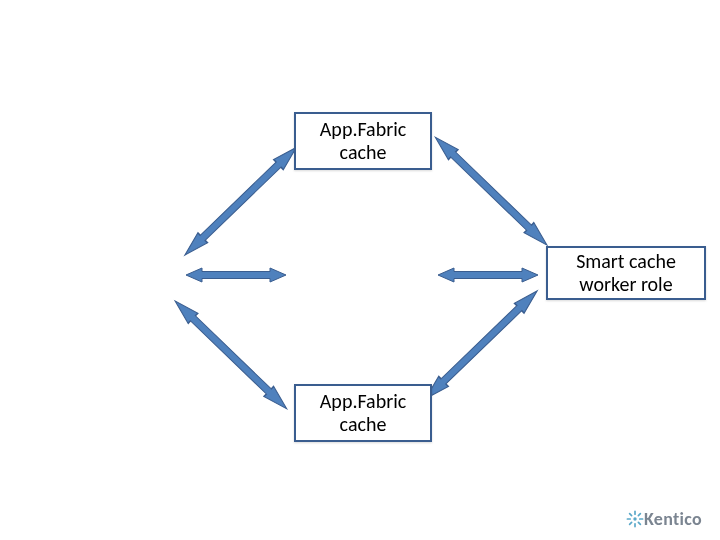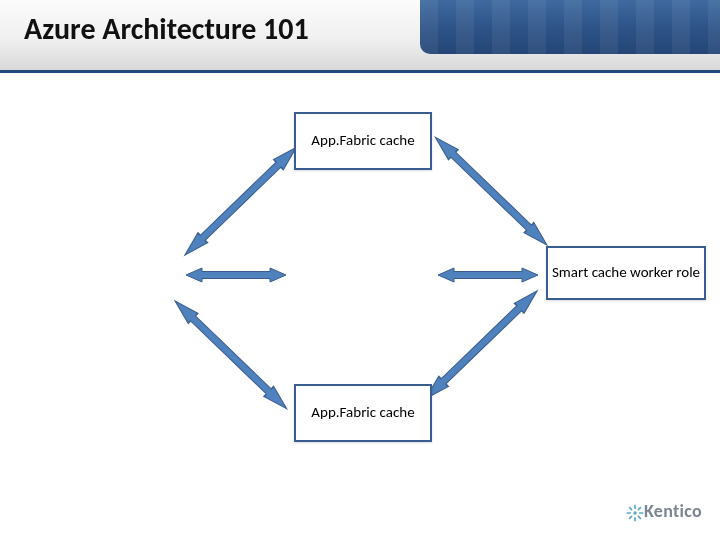--- a/index.html
+++ b/index.html
@@ -7,42 +7,38 @@
   .title-bar{position:absolute;left:0;top:0;width:720px;height:70px;
     background:linear-gradient(to bottom,#fbfbfb 0%,#f0f0f0 55%,#d9d9d9 100%);
     border-bottom:3px solid #224a7a}
   .title-ribbon{position:absolute;right:0;top:0;width:300px;height:54px;
     background:
       repeating-linear-gradient(90deg,rgba(255,255,255,0.06) 0 18px,rgba(0,0,0,0) 18px 36px),
       linear-gradient(to bottom,#3f6aa0 0%,#2e5488 50%,#244576 100%);
     border-bottom-left-radius:10px}
   .title-text{position:absolute;left:24px;top:10px;font-size:30px;font-weight:700;color:#111}
   .node{position:absolute;display:flex;align-items:center;justify-content:center;text-align:center;
-    background:#fff;color:#000;font-size:15px;line-height:1.15;
+    background:#fff;color:#000;font-size:20px;line-height:1.15;
     border:2px solid #3a5d8f;box-shadow:0 1px 2px rgba(0,0,0,0.15)}
   .node.left {left:18px; top:250px;width:156px;height:46px}
   .node.right{left:546px;top:246px;width:156px;height:50px}
   .node.topc {left:294px;top:112px;width:134px;height:54px}
   .node.midc {left:294px;top:248px;width:134px;height:54px}
   .node.botc {left:294px;top:384px;width:134px;height:54px}
   .arrows{position:absolute;left:0;top:0;width:720px;height:540px;pointer-events:none}
   .arrow-body{fill:#4f81bd;stroke:#3a5d8f;stroke-width:1}
-  .logo{position:absolute;right:18px;bottom:18px;display:flex;align-items:flex-end;}
+  .logo{position:absolute;right:18px;bottom:10px;display:flex;align-items:center;}
   .logo-text{font-size:18px;color:#7b8591;font-weight:600;letter-spacing:0.3px}
   .logo-mark{width:18px;height:18px}
 </style>
 </head>
 <body>
 
 <div class="slide">
 
-  <div class="title-bar">
-    <div class="title-ribbon"></div>
-    <div class="title-text">Azure Architecture 101</div>
-  </div>
 
   <svg class="arrows" viewBox="0 0 720 540">
     <defs>
 
       <g id="dh">
         <polygon class="arrow-body" points="0,7 16,0 16,3.5 84,3.5 84,0 100,7 84,14 84,10.5 16,10.5 16,14"></polygon>
       </g>
     </defs>
 
     <g transform="translate(186,268)">

